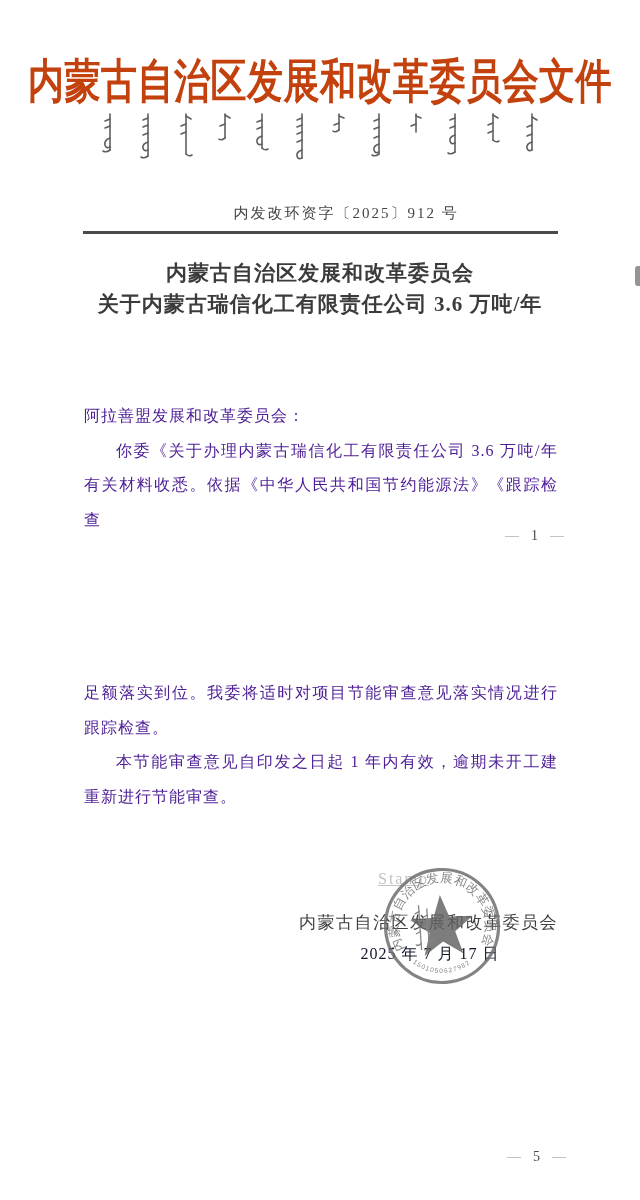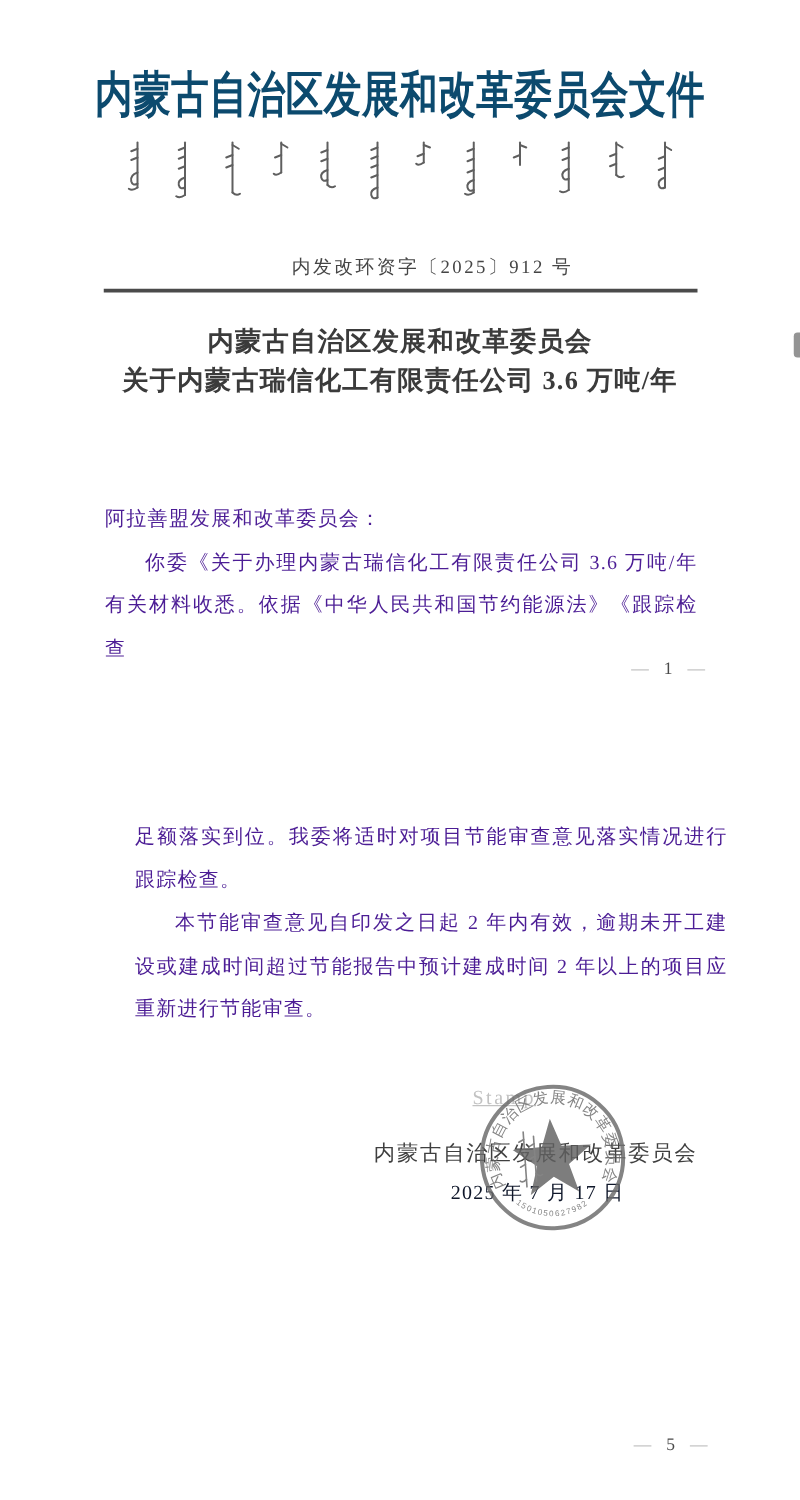--- a/index.html
+++ b/index.html
@@ -6,21 +6,21 @@
   html,body { width:640px; height:1200px; }
   body {
     position:relative; background:#ffffff; overflow:hidden;
     font-family:"Liberation Serif", serif; color:#3f3f3f;
   }
   .abs { position:absolute; }
 
   
   .banner {
     top:50px; left:0; right:0; text-align:center;
-    font-size:30px; font-weight:bold; color:#0c4a6e; letter-spacing:.5px;
+    font-size:36px; font-weight:bold; color:#c2410c; letter-spacing:.5px;
     white-space:nowrap;
   }
   .banner .stretch-y { display:inline-block; transform:scaleY(1.3); transform-origin:center top; }
 
   .mongol-row {
     top:112px; left:102px; right:102px; height:50px;
     display:flex; justify-content:space-between; align-items:flex-start;
   }
   .mongol-row svg { display:block; }
   .mg path { fill:none; stroke:#5f5f5f; stroke-width:1.6; stroke-linecap:round; }
@@ -38,21 +38,21 @@
     font-size:21px; font-weight:bold; color:#3b3b3b;
     line-height:31px; letter-spacing:1px; white-space:nowrap;
   }
 
   
   .body-block {
     left:84px; width:474px; font-size:16px; color:#4c1d95;
     line-height:34.5px; letter-spacing:1px;
   }
   .p1-body { top:399px; }
-  .p5-body { top:653px;margin-left:24px; }
+  .p5-body { top:676px; }
   .ln { display:block; }
   .ln.stretch { text-align:justify; text-align-last:justify; }
   .ln.indent { text-indent:2em; }
 
   
   .page-footer {
     display:flex; align-items:center; gap:12px;
     font-size:14px; font-family:"Liberation Serif", serif;
   }
   .page-footer .dash { color:#b0b0b0; font-size:14px; }
@@ -195,22 +195,21 @@
 
 <div class="abs page-footer pf1">
   <span class="dash">—</span>
   <span class="num">1</span>
   <span class="dash">—</span>
 </div>
 
 <div class="abs body-block p5-body">
   <span class="ln stretch">足额落实到位。我委将适时对项目节能审查意见落实情况进行</span>
   <span class="ln">跟踪检查。</span>
-  <span class="ln indent stretch">本节能审查意见自印发之日起 2 年内有效，逾期未开工建</span>
-  <span class="ln stretch">设或建成时间超过节能报告中预计建成时间 2 年以上的项目应</span>
+  <span class="ln indent stretch">本节能审查意见自印发之日起 1 年内有效，逾期未开工建</span>
   <span class="ln">重新进行节能审查。</span>
 </div>
 
 <div class="abs stamp-watermark">Stamp</div>
 <div class="abs signature">内蒙古自治区发展和改革委员会</div>
 <div class="abs date">2025 年 7 月 17 日</div>
 
 <svg class="abs seal" viewBox="0 0 124 124">
   <circle cx="62" cy="62" r="56.5" fill="none" stroke="#6a6a6a" stroke-width="3.2"></circle>
   <polygon points="62,31 69.9,53.1 93.4,53.8 74.8,68.2 81.4,90.7 62,77.5 42.6,90.7 49.2,68.2 30.6,53.8 54.1,53.1" fill="#616161"></polygon>

